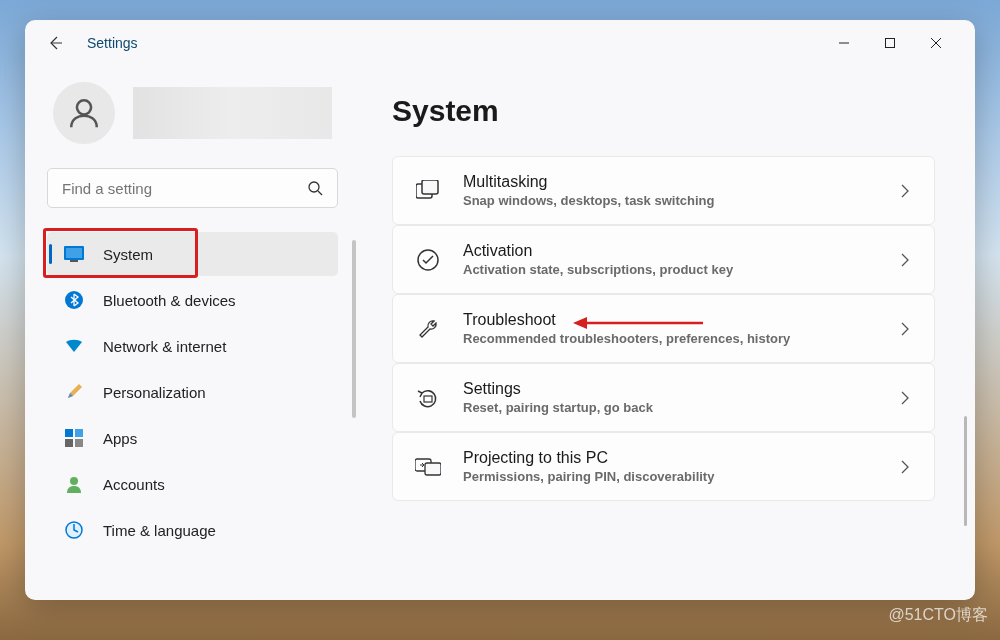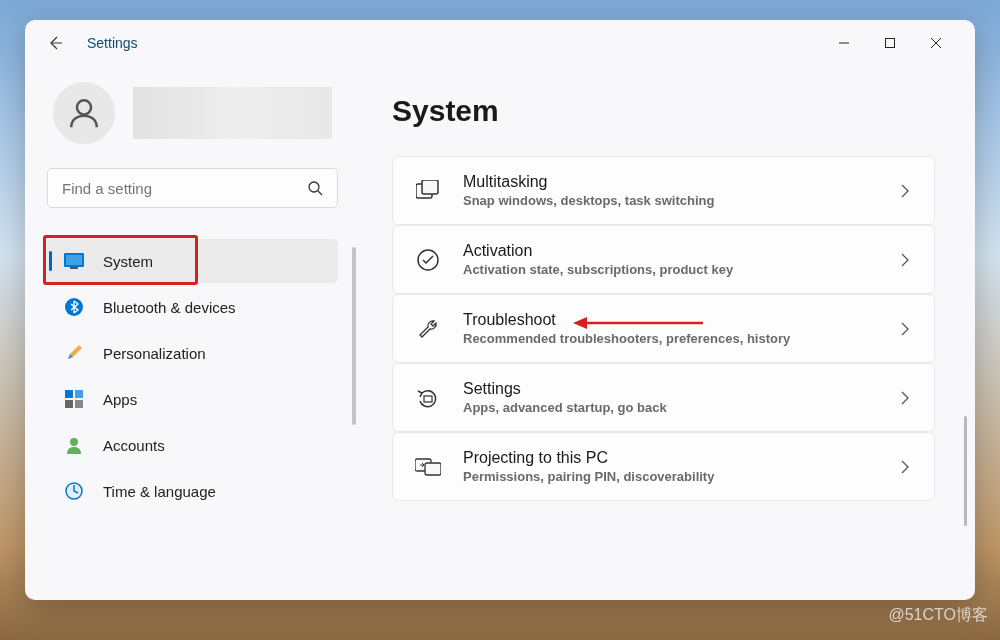--- a/index.html
+++ b/index.html
@@ -16,21 +16,21 @@
   .titlebar { display: flex; align-items: center; padding: 10px 16px; height: 46px; }
   .back-btn { width: 28px; height: 28px; display: flex; align-items: center; justify-content: center; cursor: pointer; }
   .title { margin-left: 18px; font-size: 14px; color: #0c4a6e; }
   .win-controls { margin-left: auto; display: flex; gap: 0; }
   .win-btn { width: 46px; height: 32px; display: flex; align-items: center; justify-content: center; cursor: pointer; }
   .content { display: flex; flex: 1; overflow: hidden; }
   .sidebar { width: 335px; padding: 0 22px; display: flex; flex-direction: column; }
   .account { display: flex; align-items: center; gap: 18px; padding: 16px 6px 24px; }
   .avatar { width: 62px; height: 62px; border-radius: 50%; background: #e8e8e8; display: flex; align-items: center; justify-content: center; }
   .acct-blur { flex: 1; height: 52px; background: linear-gradient(90deg, #e2e2e2 0%, #ededed 50%, #e8e8e8 100%); }
-  .search { display: flex; align-items: center; border: 1px solid #d8d8d8; background: #fdfdfd; border-radius: 5px; height: 40px; padding: 0 14px; margin-bottom: 31px; }
+  .search { display: flex; align-items: center; border: 1px solid #d8d8d8; background: #fdfdfd; border-radius: 5px; height: 40px; padding: 0 14px; margin-bottom: 24px; }
   .search input { flex: 1; border: none; outline: none; background: transparent; font-size: 15px; color: #555; }
   .nav { list-style: none; display: flex; flex-direction: column; gap: 2px; position: relative; }
   .nav-item { display: flex; align-items: center; gap: 18px; height: 44px; padding: 0 16px; border-radius: 5px; cursor: pointer; position: relative; }
   .nav-item.active { background: #eaeaea; }
   .nav-item.active::before { content:""; position:absolute; left:2px; top:12px; bottom:12px; width:3px; background:#0067c0; border-radius:2px; }
   .nav-icon { width: 22px; height: 22px; display: flex; align-items: center; justify-content: center; }
   .nav-label { font-size: 15px; color: #222; }
   .nav-redbox { position:absolute; border: 3px solid #d62020; left: -4px; top: -4px; width: 155px; height: 50px; border-radius: 3px; pointer-events: none; }
   .nav-scroll { position: absolute; right: -18px; top: 8px; width: 4px; height: 178px; background: #c4c4c4; border-radius: 2px; }
   .main { flex: 1; padding: 28px 40px 0 32px; overflow: hidden; position: relative; }
@@ -112,20 +112,28 @@
           <span class="nav-icon">
               <svg width="18" height="18" viewBox="0 0 18 18">
                 <circle cx="9" cy="9" r="9" fill="#0078d4"></circle>
                 <path d="M9 3 L9 15 M9 3 L13 6 L6 12 M9 15 L13 12 L6 6" stroke="#fff" stroke-width="1.3" fill="none"></path>
               </svg>
             </span>
           <span class="nav-label">Bluetooth &amp; devices</span>
         </li>
         <li class="nav-item">
           <span class="nav-icon">
+              <svg width="20" height="16" viewBox="0 0 20 16">
+                <path d="M10 14 L2 4 C6 1 14 1 18 4 Z" fill="#0088cc"></path>
+              </svg>
+            </span>
+          <span class="nav-label">Network &amp; internet</span>
+        </li>
+        <li class="nav-item">
+          <span class="nav-icon">
               <svg width="18" height="18" viewBox="0 0 18 18">
                 <path d="M3 15 L5 10 L14 1 L17 4 L8 13 Z" fill="#e8b050"></path>
                 <path d="M3 15 L5 10 L8 13 Z" fill="#5090d0"></path>
               </svg>
             </span>
           <span class="nav-label">Personalization</span>
         </li>
         <li class="nav-item">
           <span class="nav-icon">
               <svg width="18" height="18" viewBox="0 0 18 18">
@@ -223,21 +231,21 @@
         <div class="card">
           <span class="card-icon">
               <svg width="24" height="22" viewBox="0 0 24 22">
                 <path d="M4 14 A8 8 0 1 0 6 6" stroke="#333" stroke-width="1.5" fill="none"></path>
                 <path d="M2 4 L6 6 L4 10" stroke="#333" stroke-width="1.5" fill="none"></path>
                 <rect x="8" y="9" width="8" height="6" stroke="#333" stroke-width="1.2" fill="none"></rect>
               </svg>
             </span>
           <div class="card-text">
             <span class="card-title">Settings</span>
-            <span class="card-desc">Apps, advanced startup, go back</span>
+            <span class="card-desc">Reset, pairing startup, go back</span>
           </div>
           <span class="chev">
               <svg width="8" height="14" viewBox="0 0 8 14">
                 <path d="M1 1 L7 7 L1 13" stroke="#555" stroke-width="1.3" fill="none"></path>
               </svg>
             </span>
         </div>
 
         <div class="card">
           <span class="card-icon">

